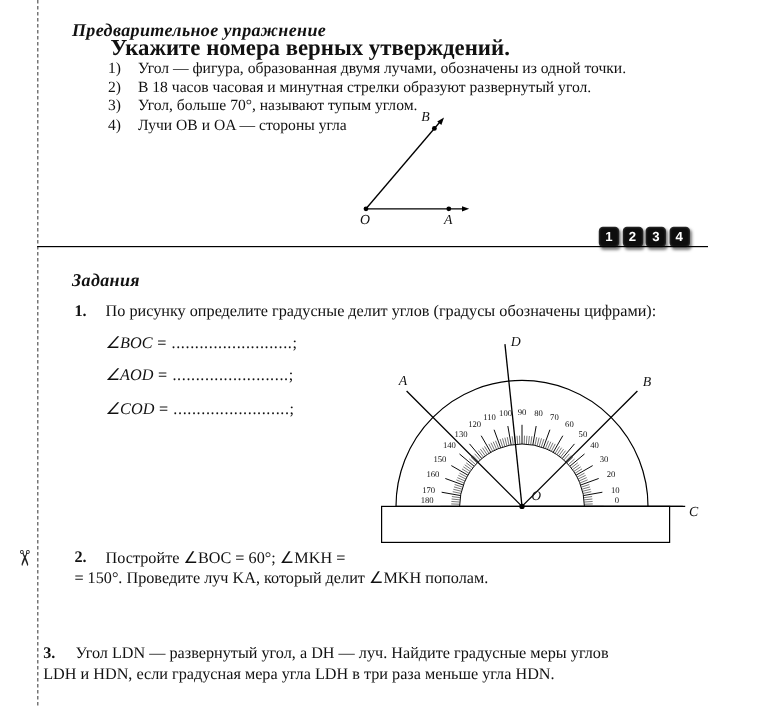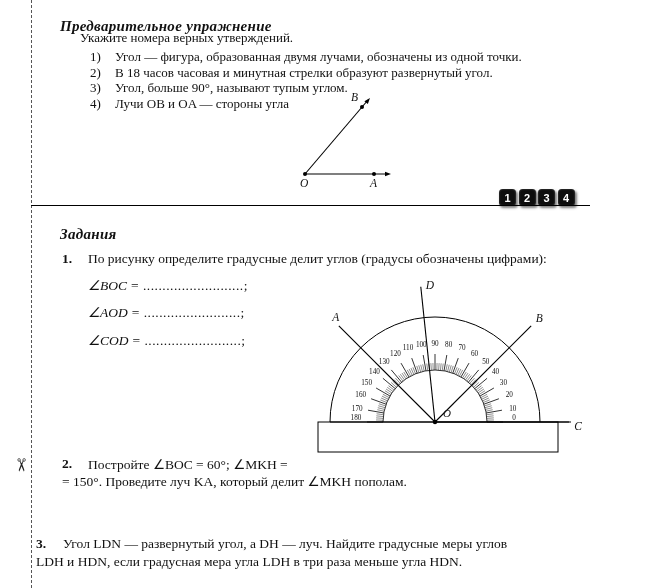--- a/index.html
+++ b/index.html
@@ -2,21 +2,21 @@
 <html><head>
 <meta charset="utf-8">
 <style>
   html,body{margin:0;padding:0;}
   body{width:653px;height:588px;position:relative;background:#ffffff;color:#111;
        font-family:"Liberation Serif",serif;overflow:hidden;}
   .abs{position:absolute;}
   .cutline{position:absolute;left:31px;top:0;height:588px;width:0;border-left:1.3px dashed #555;}
   .scissors{position:absolute;left:13px;top:454px;font-size:18px;transform:rotate(90deg);color:#222;}
   .prelim-title{left:60px;top:18px;font:italic bold 15px "Liberation Serif",serif;letter-spacing:.3px;}
-  .instruction{left:80px;top:30px;font-size:13px;}
+  .instruction{left:92px;top:30px;font-size:19px;font-weight:bold;}
   .statements{left:90px;top:49px;font-size:13px;line-height:15.6px;}
   .stmt{display:flex;}
   .stmt-num{flex:0 0 25px;}
   .fig1{left:292px;top:88px;}
   .figlbl{font:italic 11.5px "Liberation Serif",serif;fill:#111;}
   .answer-tabs{left:499px;top:189px;display:flex;gap:2.5px;}
   .tab{width:17px;height:17px;background:#0d0d0d;color:#fff;border-radius:3.5px;
        font:bold 11px "Liberation Sans",sans-serif;display:flex;align-items:center;justify-content:center;
        box-shadow:1.5px 2px 2.5px rgba(0,0,0,.5), inset 0 0 2px rgba(255,255,255,.35);cursor:pointer;}
   .rule{left:31px;top:205px;width:559px;height:0;border-top:1.8px solid #000;}
@@ -49,21 +49,21 @@
   <div class="stmt">
     <span class="stmt-num">1)</span>
     <span>Угол — фигура, образованная двумя лучами, обозначены из одной точки.</span>
   </div>
   <div class="stmt">
     <span class="stmt-num">2)</span>
     <span>В 18 часов часовая и минутная стрелки образуют развернутый угол.</span>
   </div>
   <div class="stmt">
     <span class="stmt-num">3)</span>
-    <span>Угол, больше 90°, называют тупым углом.</span>
+    <span>Угол, больше 70°, называют тупым углом.</span>
   </div>
   <div class="stmt">
     <span class="stmt-num">4)</span>
     <span>Лучи OB и OA — стороны угла</span>
   </div>
 </div>
 
 <svg class="abs fig1" width="110" height="104" viewBox="0 0 110 104">
   <line x1="13" y1="86" x2="96" y2="86" stroke="#000" stroke-width="1.1"></line>
   <polygon points="99,86 93,83.8 93,88.2" fill="#000"></polygon>

